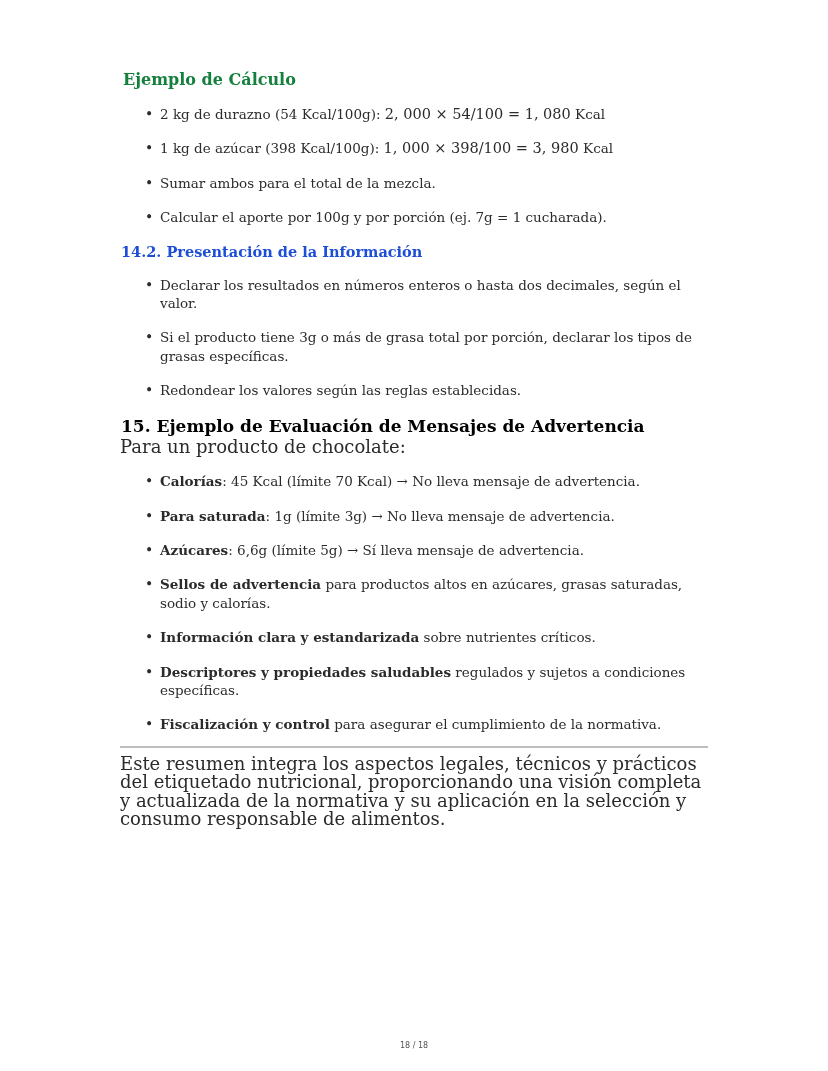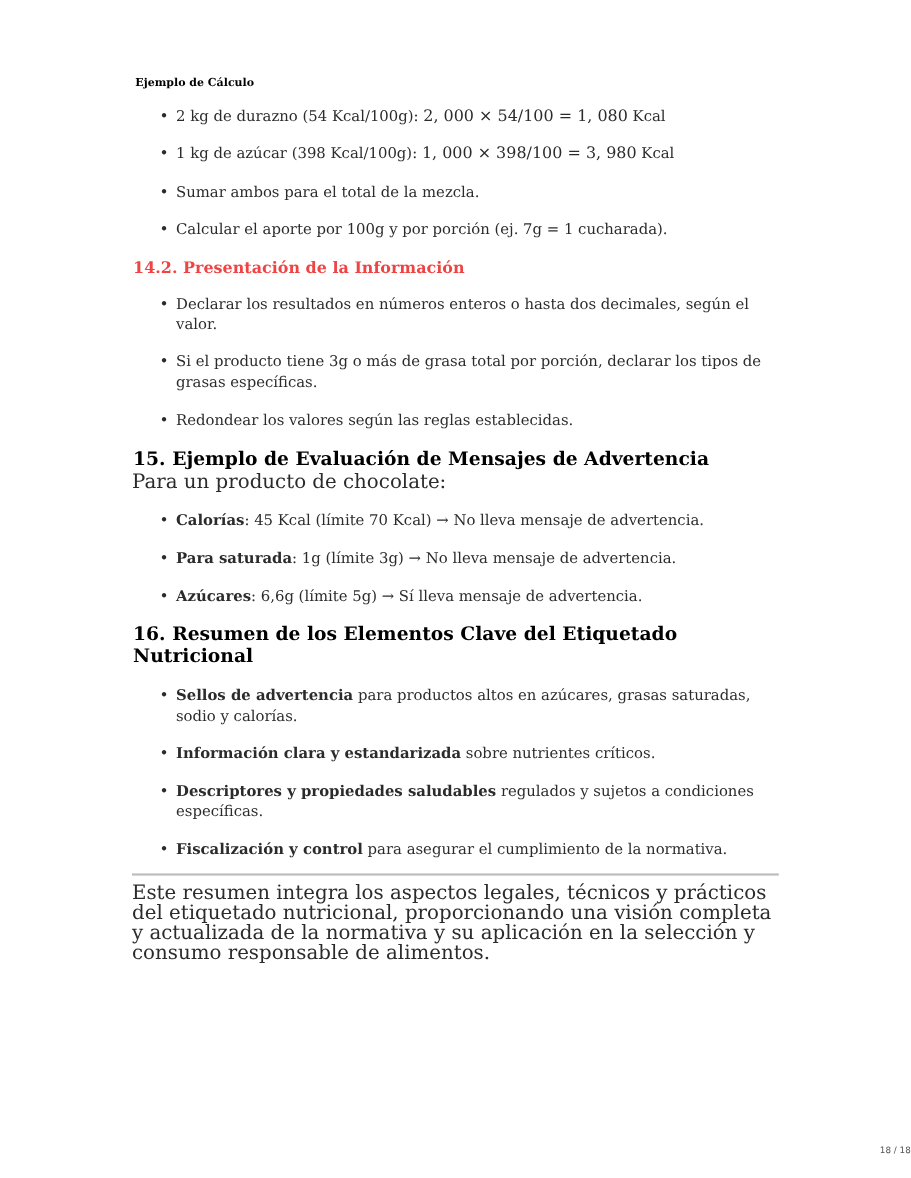--- a/index.html
+++ b/index.html
@@ -1,34 +1,34 @@
 <!DOCTYPE html>
 <html><head>
 <meta charset="utf-8">
 <style>
   html, body { margin: 0; padding: 0; background: #ffffff; }
   body { width: 828px; height: 1071px; position: relative; overflow: hidden;
          font-family: "DejaVu Serif", "Liberation Serif", serif; color: #2b2b2b; }
   .page { position: absolute; left: 0; top: 0; width: 828px; height: 1071px; }
   .content { position: absolute; left: 120px; top: 70px; width: 590px; }
-  .h4 { font-weight: bold; font-size: 10px; margin: 0 0 2px 3px; color: #000000; }
-  .h3 { font-weight: bold; font-size: 14.5px; margin: 0 0 3px 1px; color: #ef4444; }
+  .h4 { font-weight: bold; font-size: 16px; margin: 0 0 2px 3px; color: #15803d; }
+  .h3 { font-weight: bold; font-size: 14.5px; margin: 0 0 3px 1px; color: #1d4ed8; }
   .h2 { font-weight: bold; font-size: 17px; margin: 0 0 2px 1px; color: #000000; }
   ul { margin: 0; padding: 0 0 0 40px; list-style: none; }
   li { position: relative; font-size: 13.5px; line-height: 18.4px; margin-top: 16px; }
   li::before { content: "•"; position: absolute; left: -15px; top: 0; font-size: 14px; }
   .math { font-family: "DejaVu Serif", serif; font-size: 14.5px; }
   p { margin: 0; font-size: 18px; line-height: 18.5px; }
   b { font-weight: bold; }
   .sec-142 { margin-top: 16px; }
   .sec-15 { margin-top: 16px; }
   .sec-15 p.intro { margin-bottom: 15px; margin-left: 0; }
   .sec-16 { margin-top: 16px; }
   hr.rule { border: 0; height: 2px; background: #bdbdbd; margin: 12px 0 7px 0; width: 588px; }
-  .footer { position: absolute; left: 0; width: 828px; top: 1041px; text-align: right;
+  .footer { position: absolute; left: 0; width: 828px; top: 1041px; text-align: center;
             font-family: "DejaVu Sans", sans-serif; font-size: 8px; color: #555; }
 </style>
 </head>
 <body>
 
 <div class="page">
   <div class="content">
 
     <div>
       <div class="h4">Ejemplo de Cálculo</div>
@@ -57,21 +57,20 @@
       <div class="h2">15. Ejemplo de Evaluación de Mensajes de Advertencia</div>
       <p class="intro">Para un producto de chocolate:</p>
       <ul>
         <li><b>Calorías</b><span>: 45 Kcal (límite 70 Kcal) → No lleva mensaje de advertencia.</span></li>
         <li><b>Para saturada</b><span>: 1g (límite 3g) → No lleva mensaje de advertencia.</span></li>
         <li><b>Azúcares</b><span>: 6,6g (límite 5g) → Sí lleva mensaje de advertencia.</span></li>
       </ul>
     </div>
 
     <div class="sec-16">
-      <div class="h2">16. Resumen de los Elementos Clave del Etiquetado Nutricional</div>
       <ul>
         <li><b>Sellos de advertencia</b><span> para productos altos en azúcares, grasas saturadas, sodio y calorías.</span></li>
         <li><b>Información clara y estandarizada</b><span> sobre nutrientes críticos.</span></li>
         <li><b>Descriptores y propiedades saludables</b><span> regulados y sujetos a condiciones específicas.</span></li>
         <li><b>Fiscalización y control</b><span> para asegurar el cumplimiento de la normativa.</span></li>
       </ul>
     </div>
 
     <hr class="rule">
 

